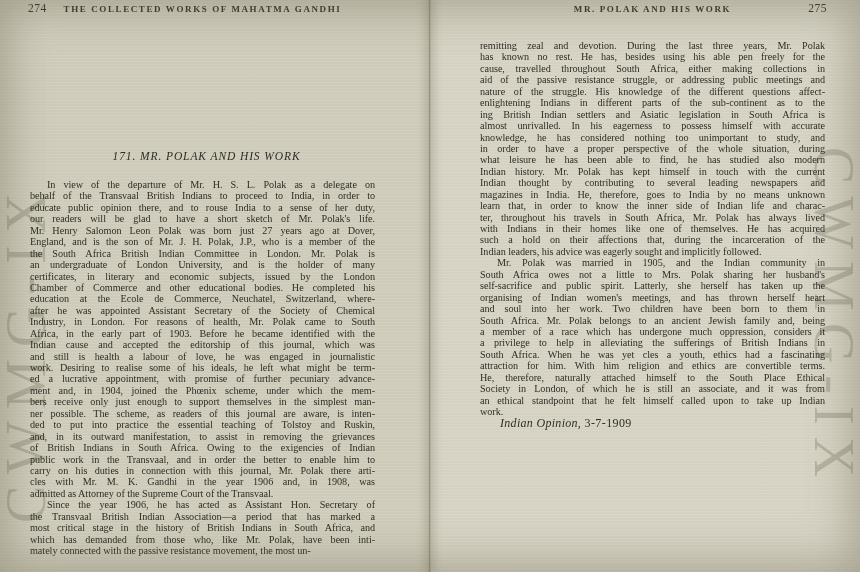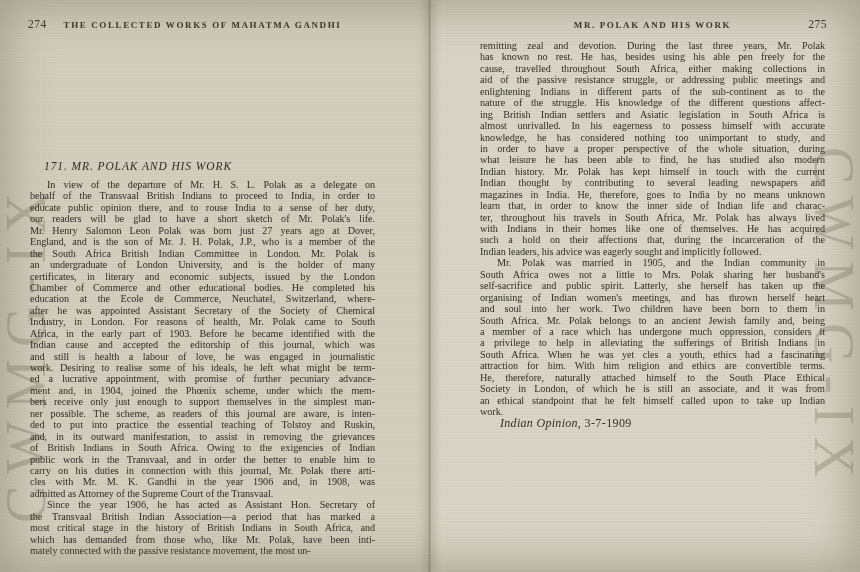--- a/index.html
+++ b/index.html
@@ -18,32 +18,32 @@
   }
   .gutter{
     position:absolute;left:428px;top:0;width:3px;height:572px;
     background:linear-gradient(90deg, rgba(110,103,82,.15), #96907a 55%, rgba(110,103,82,.18));
     box-shadow:0 0 9px 3px rgba(110,103,82,.30);
   }
   .vignette{
     position:absolute;inset:0;pointer-events:none;
     box-shadow:inset 0 0 46px 6px rgba(96,90,70,.42);
   }
-  .pagehead{position:absolute;top:20px;height:14px;font-size:9px;letter-spacing:1.6px;
+  .pagehead{position:absolute;top:4px;height:14px;font-size:9px;letter-spacing:1.6px;
     font-weight:bold;color:#38362d;width:345px;}
   .page.left .pagehead{left:30px;}
   .page.right .pagehead{left:50px;}
   .running{display:block;text-align:center;}
   .pageno{position:absolute;top:-2px;font-size:11.5px;letter-spacing:.5px;font-weight:normal;}
   .pageno.pn-left{left:-2px;}
   .pageno.pn-right{right:-2px;}
   .sectitle{
-    position:absolute;top:146px;left:30px;width:345px;margin:14px;
+    position:absolute;top:146px;left:30px;width:345px;margin:4px;
     font-size:11.5px;font-weight:normal;font-style:italic;letter-spacing:.9px;
-    color:#2f2d27;
+    text-align:center;color:#2f2d27;
   }
   .textcol{position:absolute;width:345px;font-size:10.2px;letter-spacing:-0.05px;}
   .page.left  .textcol{left:30px;top:179px;}
   .page.right .textcol{left:50px;top:40px;}
   .line{
     height:11.45px;line-height:11.45px;white-space:nowrap;overflow:hidden;
     text-align:justify;text-align-last:justify;
   }
   .line.last{text-align-last:left;}
   .line.indent{text-indent:17px;}
@@ -111,22 +111,22 @@
     <div class="wm wm-right">CWMG-IX</div>
     <div class="pagehead">
       <span class="running">MR. POLAK AND HIS WORK</span>
       <span class="pageno pn-right">275</span>
     </div>
     <div class="textcol">
     <div class="line">remitting zeal and devotion. During the last three years, Mr. Polak</div>
         <div class="line">has known no rest. He has, besides using his able pen freely for the</div>
         <div class="line">cause, travelled throughout South Africa, either making collections in</div>
         <div class="line">aid of the passive resistance struggle, or addressing public meetings and</div>
+        <div class="line">nature of the struggle. His knowledge of the different questions affect-</div>
         <div class="line">enlightening Indians in different parts of the sub-continent as to the</div>
-        <div class="line">nature of the struggle. His knowledge of the different questions affect-</div>
         <div class="line">ing British Indian settlers and Asiatic legislation in South Africa is</div>
         <div class="line">almost unrivalled. In his eagerness to possess himself with accurate</div>
         <div class="line">knowledge, he has considered nothing too unimportant to study, and</div>
         <div class="line">in order to have a proper perspective of the whole situation, during</div>
         <div class="line">what leisure he has been able to find, he has studied also modern</div>
         <div class="line">Indian history. Mr. Polak has kept himself in touch with the current</div>
         <div class="line">Indian thought by contributing to several leading newspapers and</div>
         <div class="line">magazines in India. He, therefore, goes to India by no means unknown</div>
         <div class="line">learn that, in order to know the inner side of Indian life and charac-</div>
         <div class="line">ter, throughout his travels in South Africa, Mr. Polak has always lived</div>

